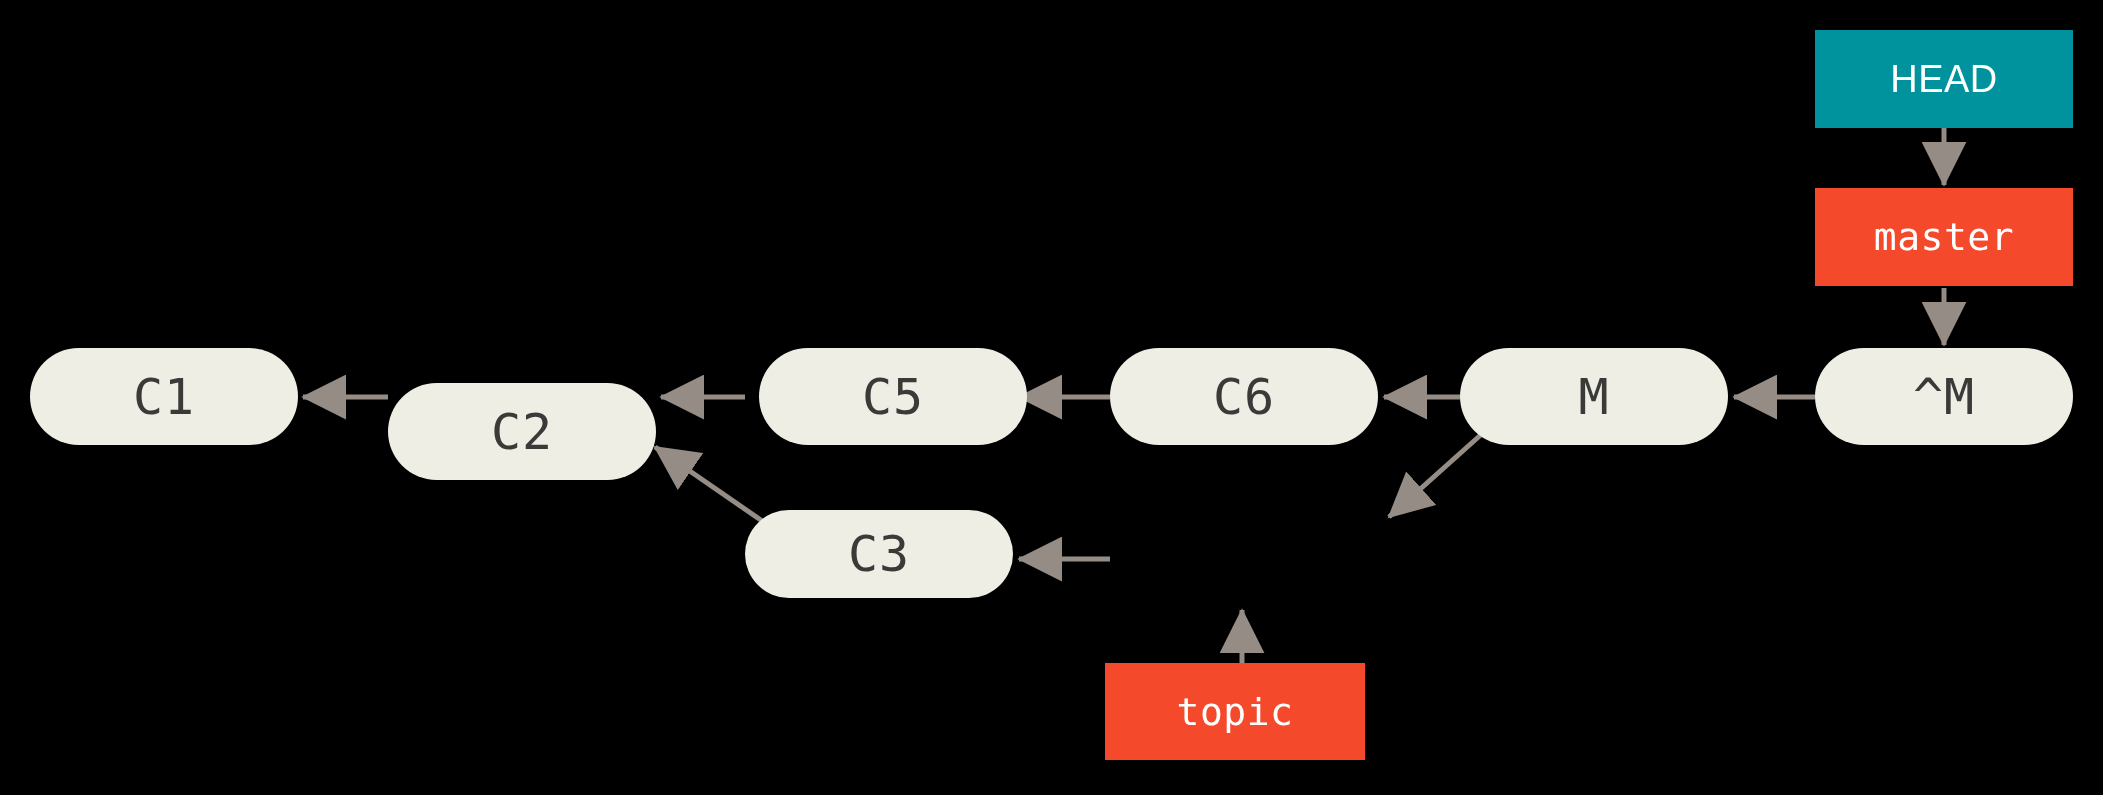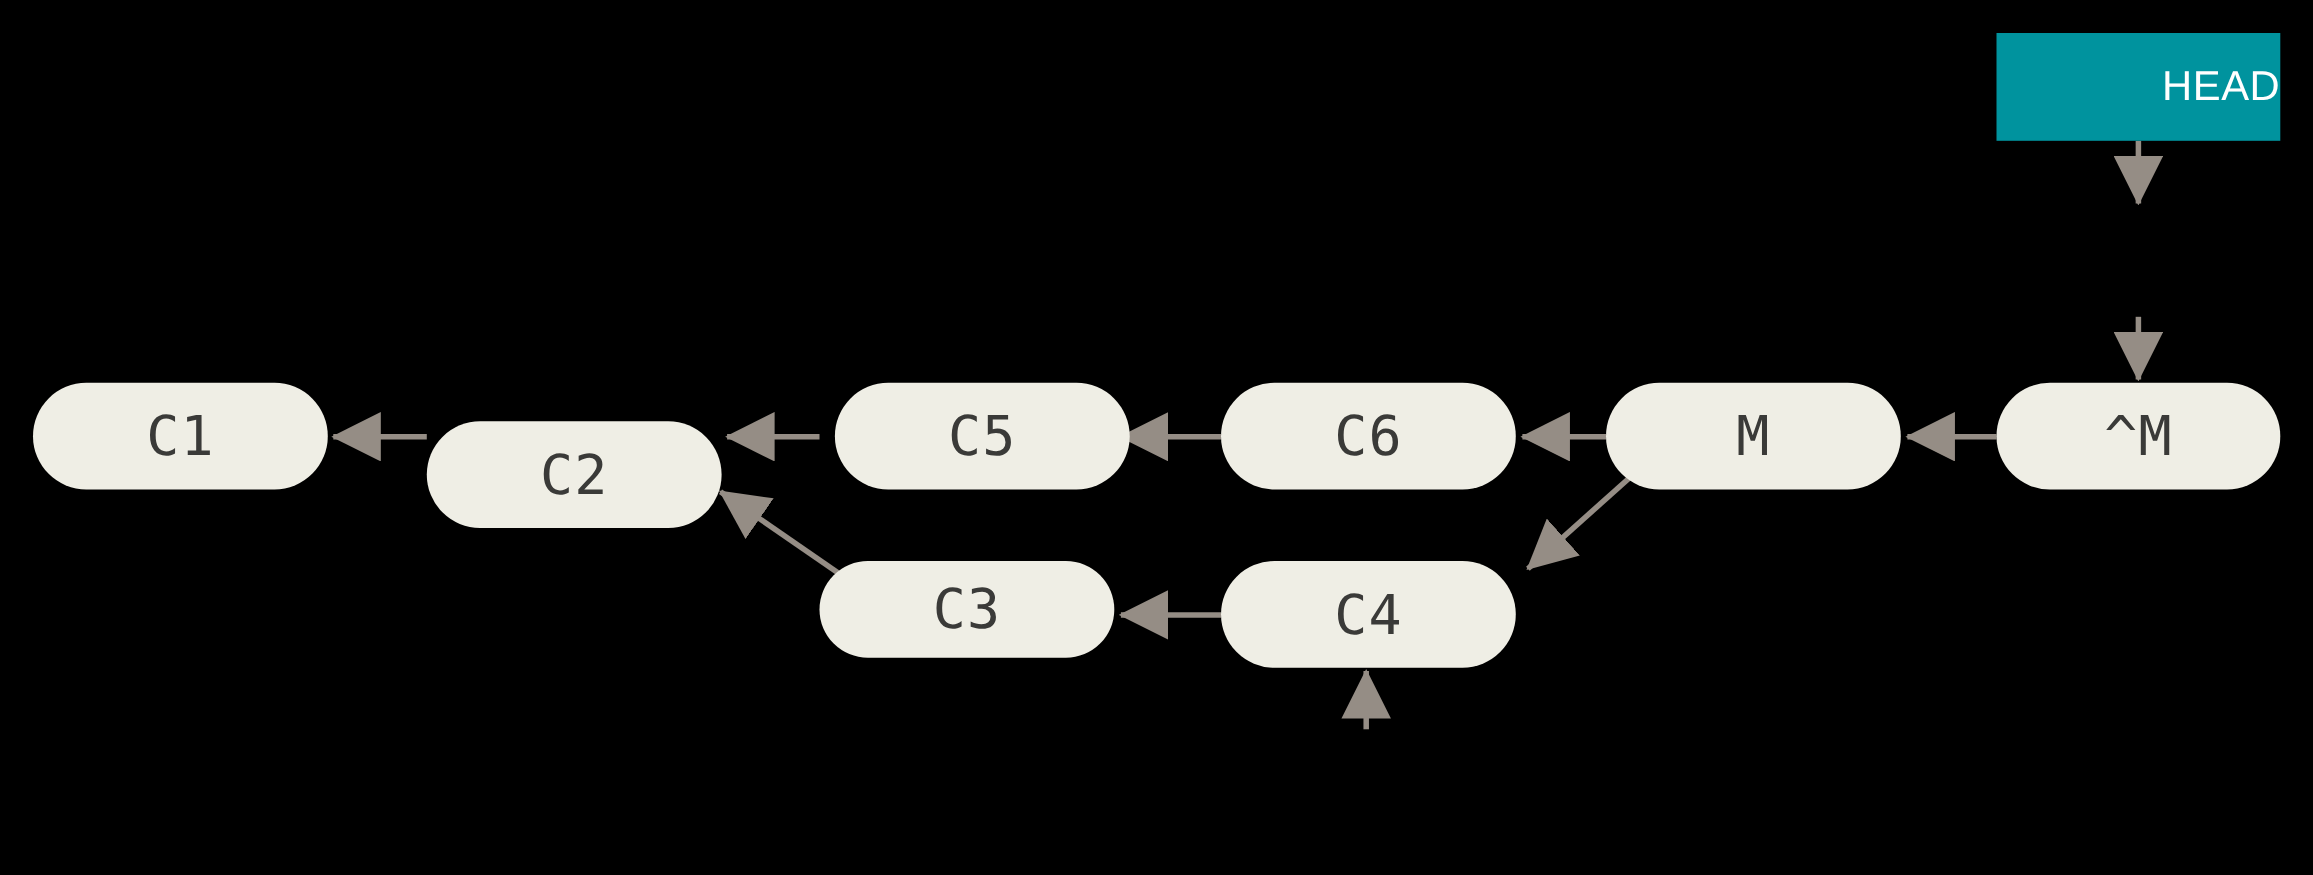--- a/index.html
+++ b/index.html
@@ -39,21 +39,21 @@
     font-family: "DejaVu Sans Mono", monospace;
     font-size: 50px;
     letter-spacing: 1px;
     line-height: 1;
   }
   .ref-box {
     position: absolute;
     box-sizing: border-box;
     display: flex;
     align-items: center;
-    justify-content: flex-end;
+    justify-content: center;
     color: #FFFFFF;
     line-height: 1;
   }
   .ref-box.head-style {
     background: #00939E;
     font-family: "Liberation Sans", sans-serif;
     font-size: 38px;
     letter-spacing: 0.5px;
   }
   .ref-box.branch-style {
@@ -119,23 +119,26 @@
   </div>
 
   <div class="commit-node" style="left:1815px; top:348px; width:258px; height:97px;">
     <span>^M</span>
   </div>
 
   <div class="commit-node" style="left:745px; top:510px; width:268px; height:88px;">
     <span>C3</span>
   </div>
 
-  <div class="commit-node" style="left:1110px; top:510px; width:268px; height:97px;">
-    <span>C4</span>
-  </div>
 
   <div class="ref-box head-style" style="left:1815px; top:30px; width:258px; height:98px;">
     <span>HEAD</span>
   </div>
 
+  <div class="ref-box branch-style" style="left:1815px; top:188px; width:258px; height:98px;">
+    <span>master</span>
+  </div>
 
+  <div class="ref-box branch-style" style="left:1105px; top:663px; width:260px; height:97px;">
+    <span>topic</span>
+  </div>
 
 </div>
 
 </body></html>

